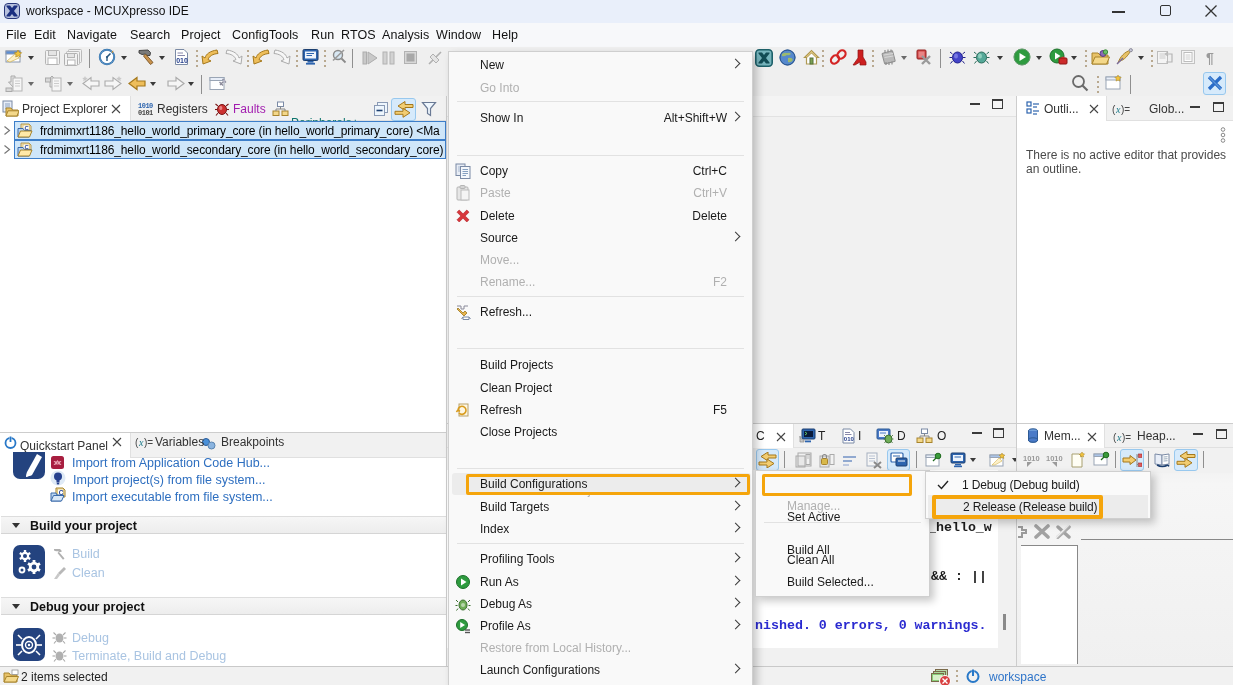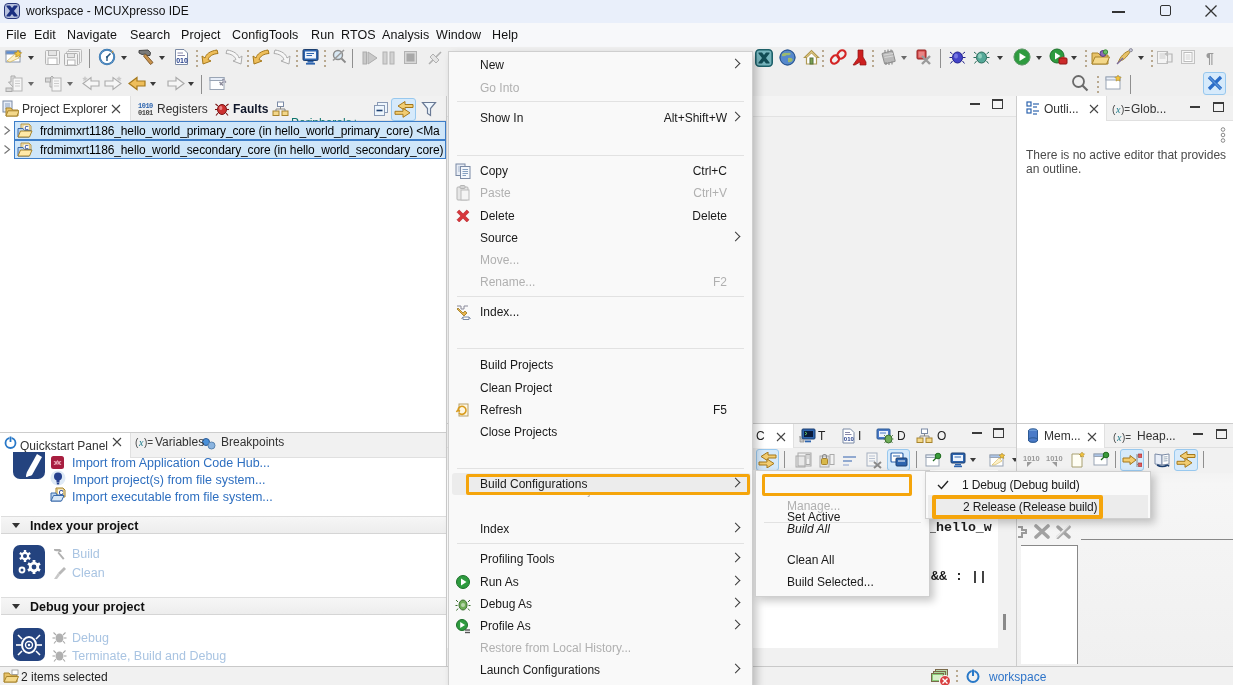--- a/index.html
+++ b/index.html
@@ -459,21 +459,21 @@
     <div class="abs" style="left:421px;top:5px">
         <svg width="16" height="16" viewBox="0 0 16 16">
           <path d="M1.5 1.5 L14.5 1.5 L9.5 7.5 L9.5 14.5 L6.5 12.5 L6.5 7.5 Z" fill="#eef6fd" stroke="#6a7a95" stroke-width="1.2"></path>
         </svg>
       </div>
     <span class="abs" style="left:22px;top:6px;color:#333;">Project Explorer</span>
     <svg class="abs" style="left:111px;top:8px" width="10" height="10" viewBox="0 0 10 10">
         <path d="M1 1 L9 9 M9 1 L1 9" stroke="#444" stroke-width="1.1"></path>
       </svg>
     <span class="abs" style="left:157px;top:6px;color:#333;">Registers</span>
-    <span class="abs" style="left:233px;top:6px;color:#0f172a;font-weight:bold;">Faults</span>
+    <span class="abs" style="left:233px;top:6px;color:#a21caf;">Faults</span>
     <span class="abs" style="left:291px;top:20px;color:#0f766e;">Peripherals+</span>
   </div>
 
   <div class="abs" style="left:14px;top:25px;width:432px;height:19px;background:#cfe6f9;border:1px solid #3d7ec9;"></div>
   <div class="abs" style="left:14px;top:44px;width:432px;height:19px;background:#cfe6f9;border:1px solid #3d7ec9;"></div>
   <div class="abs" style="left:17px;top:26px;">
       <svg width="20" height="17" viewBox="0 0 20 17">
         <path d="M4 2 L12 2 L14 4 L14 10 L4 10 Z" fill="#f4e8c8" stroke="#a8842c" stroke-width="0.8"></path>
         <rect x="6" y="3" width="6.5" height="6" fill="#fff" stroke="#caa83d" stroke-width="0.6"></rect>
         <text x="7.6" y="8.2" font-size="6" font-weight="bold" fill="#27418e" font-family="Liberation Sans">C</text>
@@ -561,21 +561,21 @@
           <text x="8.8" y="8.6" font-size="6.5" font-weight="bold" fill="#27418e" font-family="Liberation Sans">C</text>
           <path d="M1 7 L6 7 L7 9 L13 9 L11 15 L1 15 Z" fill="#b8d4f0" stroke="#3a6aaa"></path>
           <path d="M1 15 L3.5 9.5 L14 9.5 L11.5 15 Z" fill="#d8e8f8" stroke="#3a6aaa"></path>
         </svg>
       </div>
     <span class="abs" style="left:72px;top:23px;color:#2e6fc0;font-size:12.5px;">Import from Application Code Hub...</span>
     <span class="abs" style="left:73px;top:40px;color:#2e6fc0;font-size:12.5px;">Import project(s) from file system...</span>
     <span class="abs" style="left:72px;top:57px;color:#2e6fc0;font-size:12.5px;">Import executable from file system...</span>
     <div class="abs" style="left:1px;top:83px;width:445px;height:18px;background:linear-gradient(#f6f6f6,#ededed);border-top:1px solid #ddd;border-bottom:1px solid #d5d5d5;"></div>
     <div class="abs" style="left:12px;top:90px;width:0;height:0;border-left:4.5px solid transparent;border-right:4.5px solid transparent;border-top:5px solid #333;"></div>
-    <span class="abs" style="left:30px;top:86px;font-weight:bold;font-size:12.5px;color:#111;">Index your project</span>
+    <span class="abs" style="left:30px;top:86px;font-weight:bold;font-size:12.5px;color:#111;">Build your project</span>
     <div class="abs" style="left:13px;top:112px">
         <svg width="32" height="34" viewBox="0 0 32 34">
           <rect x="0" y="0" width="32" height="34" rx="7" fill="#24437f"></rect>
           <g fill="#fff">
             <circle cx="12" cy="11" r="4.2"></circle>
             <g stroke="#fff" stroke-width="2.4">
               <line x1="12" y1="5" x2="12" y2="17"></line>
               <line x1="6.8" y1="8" x2="17.2" y2="14"></line>
               <line x1="6.8" y1="14" x2="17.2" y2="8"></line>
             </g>
@@ -802,20 +802,21 @@
           <path d="M13 1 l0.9 1.8 2 0.3 -1.4 1.4 0.3 2 -1.8-0.9 -1.8 0.9 0.3-2 -1.4-1.4 2-0.3 Z" fill="#f3c33c" stroke="#a8831d" stroke-width="0.5"></path>
         </svg>
       </div>
     <div class="dd" style="left:565px;top:10px"></div>
   </div>
 
   <div class="abs" style="left:0;top:46px;width:551px;height:178px;background:#fff;"></div>
   <div class="abs" style="left:556px;top:190px;width:3px;height:16px;background:#8a8a8a;"></div>
   <div class="abs" style="left:473px;top:96px;width:200px;font-family:'Liberation Mono',monospace;font-weight:bold;font-size:13.3px;color:#1c1c1c;">o_hello_w</div>
   <div class="abs" style="left:484px;top:145px;width:200px;font-family:'Liberation Mono',monospace;font-weight:bold;font-size:13.3px;color:#1c1c1c;">&amp;&amp; : ||</div>
+  <div class="abs" style="left:308px;top:194px;width:300px;font-family:'Liberation Mono',monospace;font-weight:bold;font-size:13.3px;color:#2a2ad0;">nished. 0 errors, 0 warnings.</div>
 </div>
 
 <div class="abs" style="left:1016px;top:96px;width:217px;height:327px;background:#fff;border-left:1px solid #cdcdcd;">
   <div class="abs" style="left:0;top:0;width:216px;height:25px;background:#f1f1f1;border-bottom:1px solid #e0e0e0;">
     <div class="abs" style="left:0;top:0;width:90px;height:25px;background:#fff;border-right:1px solid #e0e0e0;"></div>
 
     <div class="abs" style="left:9px;top:5px">
         <svg width="14" height="14" viewBox="0 0 14 14">
           <rect x="1" y="1" width="4" height="4" fill="#fff" stroke="#2d64ae" stroke-width="1.2"></rect>
           <rect x="1" y="8" width="4" height="4" fill="#fff" stroke="#2d64ae" stroke-width="1.2"></rect>
@@ -831,21 +832,21 @@
         <svg width="22" height="12" viewBox="0 0 22 12">
           <text x="0" y="10" font-size="10" fill="#444" font-family="Liberation Sans">(</text>
           <text x="4" y="10" font-size="10" font-style="italic" fill="#1a7a8a" font-family="Liberation Serif">x</text>
           <text x="9" y="10" font-size="10" fill="#444" font-family="Liberation Sans">)=</text>
         </svg>
       </div>
     <span class="abs" style="left:27px;top:6px;color:#333;">Outli...</span>
     <svg class="abs" style="left:72px;top:8px" width="10" height="10" viewBox="0 0 10 10">
         <path d="M1 1 L9 9 M9 1 L1 9" stroke="#444" stroke-width="1.1"></path>
       </svg>
-    <span class="abs" style="left:114px;top:6px;color:#333;">Glob...</span>
+    <span class="abs" style="left:132px;top:6px;color:#333;">Glob...</span>
     <div class="abs" style="left:173px;top:10px;width:10px;height:1.6px;background:#3a3a3a;"></div>
     <div class="abs" style="left:196px;top:6px;width:11px;height:10px;border:1px solid #3a3a3a;border-top-width:2.2px;"></div>
   </div>
   <div class="abs" style="left:203px;top:31px">
       <svg width="6" height="16" viewBox="0 0 6 16">
         <circle cx="3" cy="2.5" r="1.8" fill="none" stroke="#8a8a8a"></circle>
         <circle cx="3" cy="8" r="1.8" fill="none" stroke="#8a8a8a"></circle>
         <circle cx="3" cy="13.5" r="1.8" fill="none" stroke="#8a8a8a"></circle>
       </svg>
     </div>
@@ -1047,21 +1048,21 @@
     </div>
   <div class="menuitem dis" style="top:197px;">
       <span class="lbl">Move...</span>
     </div>
   <div class="menuitem dis" style="top:219px;">
       <span class="lbl">Rename...</span>
       <span class="acc">F2</span>
     </div>
   <div class="msep" style="top:244px;"></div>
   <div class="menuitem" style="top:249px;">
-      <span class="lbl">Index...</span>
+      <span class="lbl">Refresh...</span>
     <svg class="micon" viewBox="0 0 16 16">
         <path d="M2 2 L6 2 L6 5 L9 5 L9 2 L13 2" fill="none" stroke="#8a8a9a"></path>
         <path d="M2 5 L5 8 L5 6.2 L10 6.2 L10 9.8 L5 9.8 L5 8 " fill="none"></path>
         <path d="M3 4 L8 9 L10 7 L12 9 L9 12 L7 10 L2 5 Z" fill="#e8b44c" stroke="#9b7722" stroke-width="0.8"></path>
         <path d="M8 13 L14 13 L14 15.5 L8 15.5 Z M8 13 L6.5 15 M14 13 L15.5 15" fill="#fff" stroke="#7a8aa5"></path>
       </svg>
   </div>
   <div class="msep" style="top:296px;"></div>
   <div class="menuitem" style="top:302px;">
       <span class="lbl">Build Projects</span>
@@ -1080,20 +1081,24 @@
   <div class="menuitem" style="top:369px;">
       <span class="lbl">Close Projects</span>
     </div>
   <div class="menuitem dis" style="top:391px;margin-top:36px;">
       <span class="lbl">Close Unrelated Project</span>
     </div>
   <div class="msep" style="top:416px;"></div>
   <div class="abs" style="left:3px;top:421px;width:299px;height:22px;background:#ececec;border-radius:3px;"></div>
   <div class="menuitem" style="top:421px;">
       <span class="lbl">Build Configurations</span>
+      <span class="arr"></span>
+    </div>
+  <div class="menuitem" style="top:444px;">
+      <span class="lbl">Build Targets</span>
       <span class="arr"></span>
     </div>
   <div class="menuitem" style="top:466px;">
       <span class="lbl">Index</span>
       <span class="arr"></span>
     </div>
   <div class="msep" style="top:491px;"></div>
   <div class="menuitem" style="top:496px;">
       <span class="lbl">Profiling Tools</span>
       <span class="arr"></span>
@@ -1144,21 +1149,21 @@
 </div>
 
 <div id="submenu" class="abs" style="left:755px;top:470px;width:175px;height:127px;background:#f9f9f9;border:1px solid #cfcfcf;box-shadow:4px 4px 8px rgba(0,0,0,0.22);">
   <div class="menuitem" style="top:3px;margin-top:32px;">
       <span class="lbl">Set Active</span>
     </div>
   <div class="menuitem dis" style="top:24px;">
       <span class="lbl">Manage...</span>
     </div>
   <div class="msep" style="top:51px;"></div>
-  <div class="menuitem" style="top:47px;font-style:italic;">
+  <div class="menuitem" style="top:68px;">
       <span class="lbl">Build All</span>
     </div>
   <div class="menuitem" style="top:78px;">
       <span class="lbl">Clean All</span>
     </div>
   <div class="menuitem" style="top:100px;">
       <span class="lbl">Build Selected...</span>
     </div>
 </div>
 

